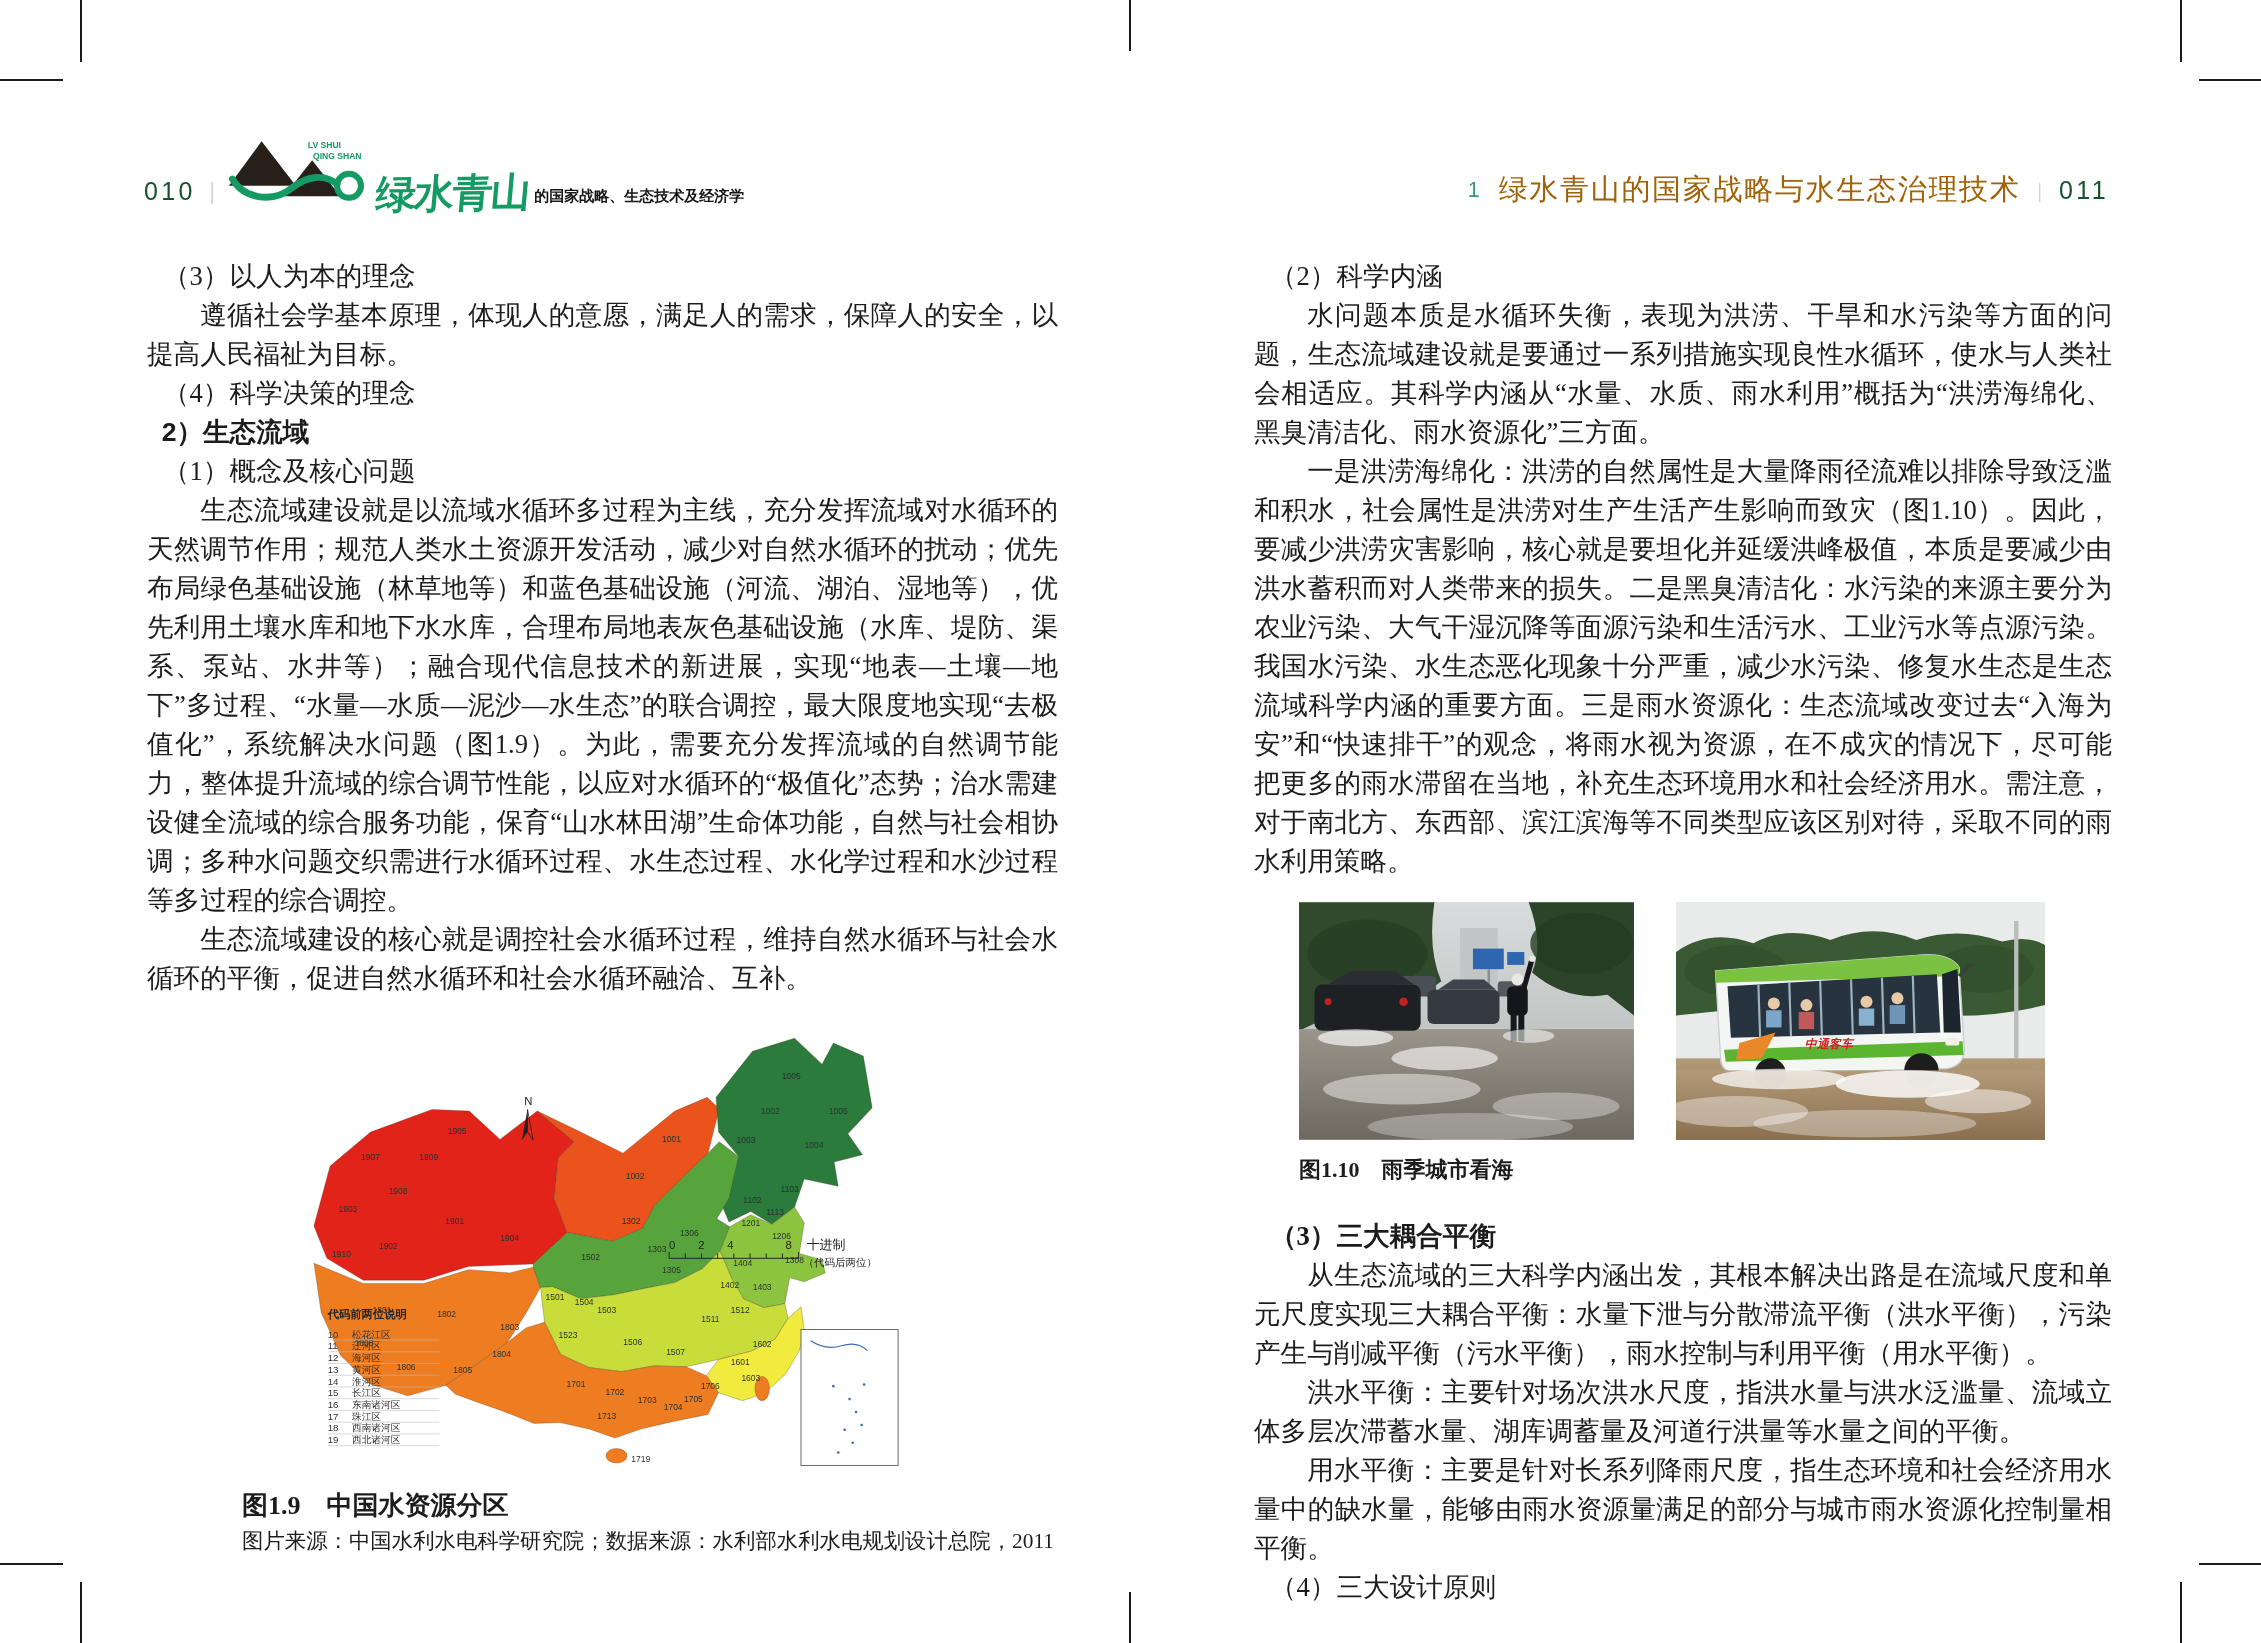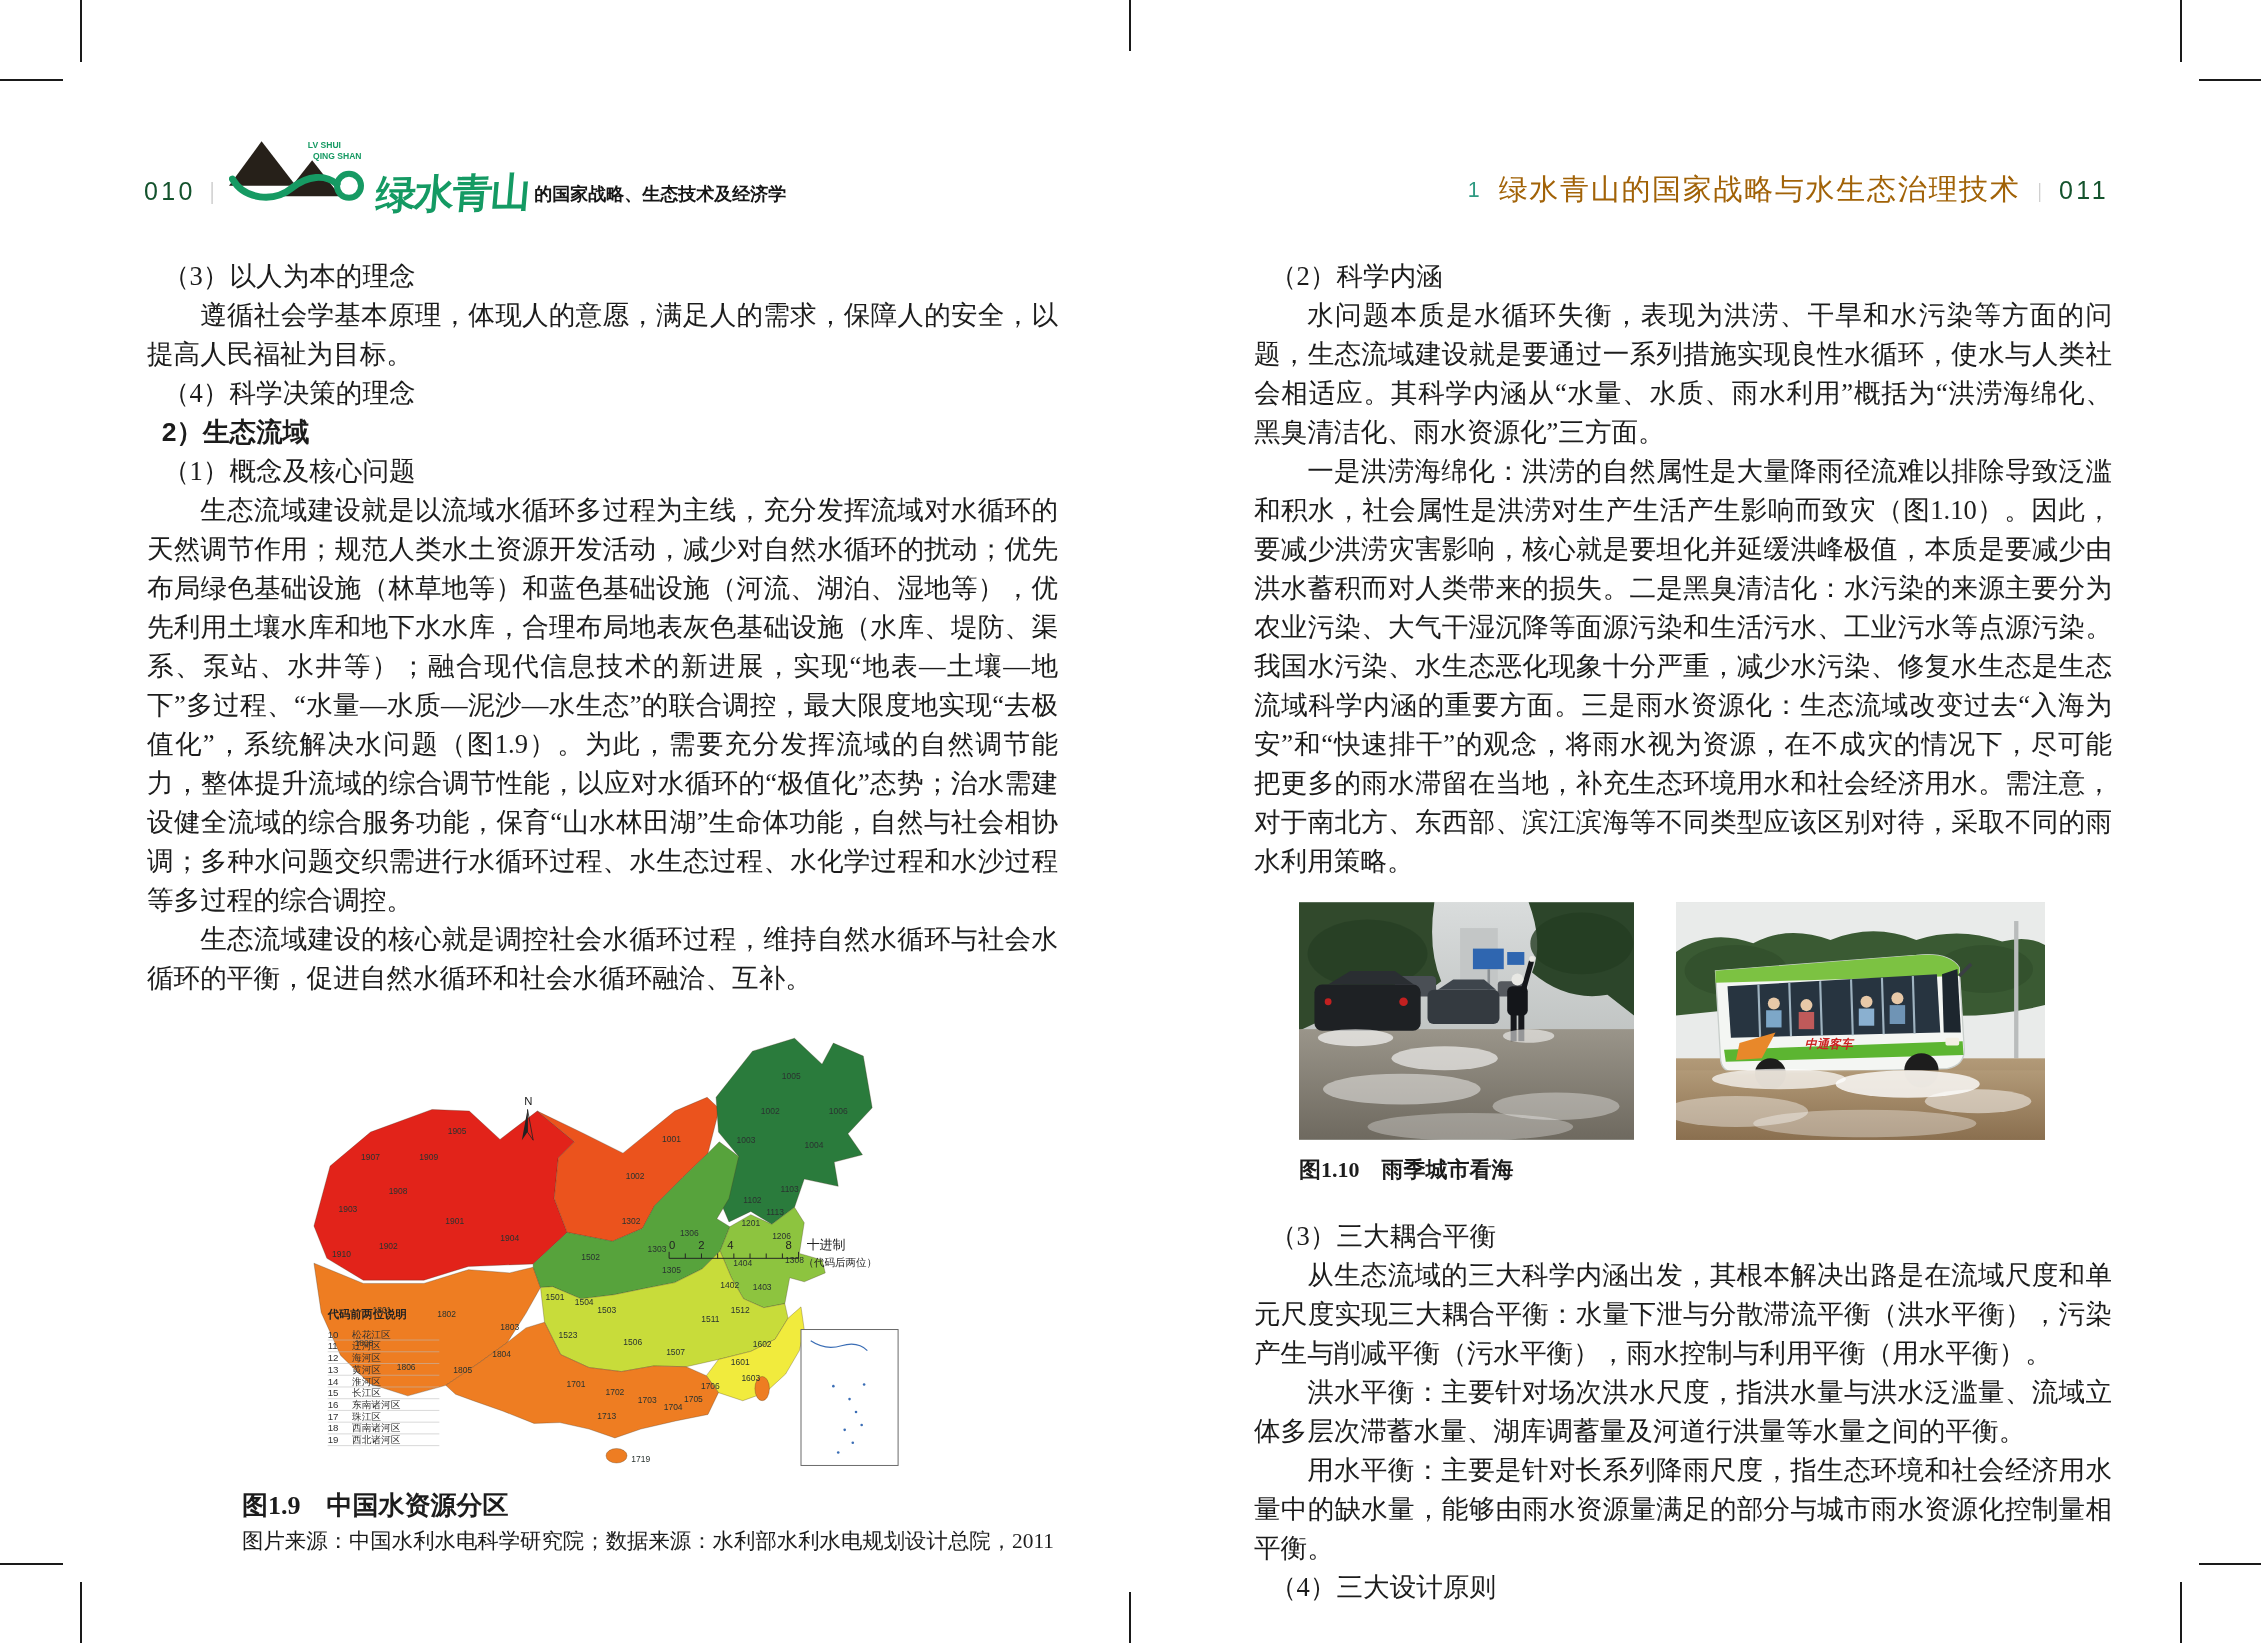--- a/index.html
+++ b/index.html
@@ -5,42 +5,42 @@
   html,body{margin:0;padding:0;background:#ffffff;}
   .sheet{position:relative;width:2261px;height:1644px;background:#fff;overflow:hidden;
          font-family:"Liberation Serif",serif;color:#1c1c1c;}
   
   .mark{position:absolute;background:#1a1a1a;}
   
   .hdr-l{position:absolute;left:144px;top:129px;height:86px;display:flex;align-items:flex-end;}
   .pageno{font-family:"Liberation Sans",sans-serif;font-size:25px;color:#14532d;letter-spacing:3.4px;padding-bottom:8.6px;}
   .hdiv{color:#c9c9c9;font-size:26px;margin:0 13.7px;padding-bottom:8.6px;}
   .brand{font-size:40px;font-weight:bold;color:#149a63;line-height:.9;margin:0 5.1px 3.4px 3.4px;transform:skewX(-6deg) rotate(-1deg);letter-spacing:-1.7px;}
-  .booktitle{font-family:"Liberation Sans",sans-serif;font-size:18px;font-weight:bold;color:#161616;padding-bottom:8.6px;}
+  .booktitle{font-family:"Liberation Sans",sans-serif;font-size:15px;font-weight:bold;color:#161616;padding-bottom:8.6px;}
   .hdr-r{position:absolute;right:152px;top:170px;display:flex;align-items:center;}
   .chap-no{font-family:"Liberation Sans",sans-serif;font-size:21.4px;color:#2f9a82;margin-right:19px;}
   .chap-title{font-family:"Liberation Sans",sans-serif;font-size:29px;color:#a16207;letter-spacing:1.7px;}
   .hdr-r .hdiv{font-size:22px;padding:0;margin:0 17px;}
   .hdr-r .pageno{padding:0;}
   
   .body-l{position:absolute;left:147px;top:257px;width:911px;font-size:26.6px;line-height:39px;text-align:justify;}
   .body-r{position:absolute;left:1254px;top:257px;width:858px;font-size:26.6px;line-height:39px;text-align:justify;}
   p{margin:0;}
   .indent{text-indent:2em;}
   .sub{text-indent:.6em;}
   .bhead{font-family:"Liberation Sans",sans-serif;font-weight:bold;text-indent:.55em;}
   
   .map-fig{margin:22px 0 0 0;}
   .map-fig svg{display:block;margin-left:120px;}
   .figcap{font-size:26px;font-weight:600;margin:15.4px 0 0 95px;line-height:34px;text-align:left;}
   .figsrc{font-size:21.4px;margin:1.7px 0 0 95px;line-height:33px;text-align:left;}
   .photos{display:flex;gap:42px;margin:20.6px 0 0 45px;font-style:italic;}
   .photos svg{display:block;background:#dfe2e1;}
   .figcap-r{font-size:22px;font-weight:600;margin:13.7px 0 0 45px;line-height:33px;text-align:left;}
-  .gap36{margin-top:31px;}
+  .gap36{margin-top:31px;font-weight:bold;}
   .maptext{font-family:"Liberation Sans",sans-serif;}
 </style>
 </head>
 <body>
 
 <div class="sheet">
 
   <div class="mark" style="left:80px;top:0;width:1.7px;height:62px;"></div>
   <div class="mark" style="left:0;top:79px;width:63px;height:1.7px;"></div>
   <div class="mark" style="left:2180px;top:0;width:1.7px;height:62px;"></div>

